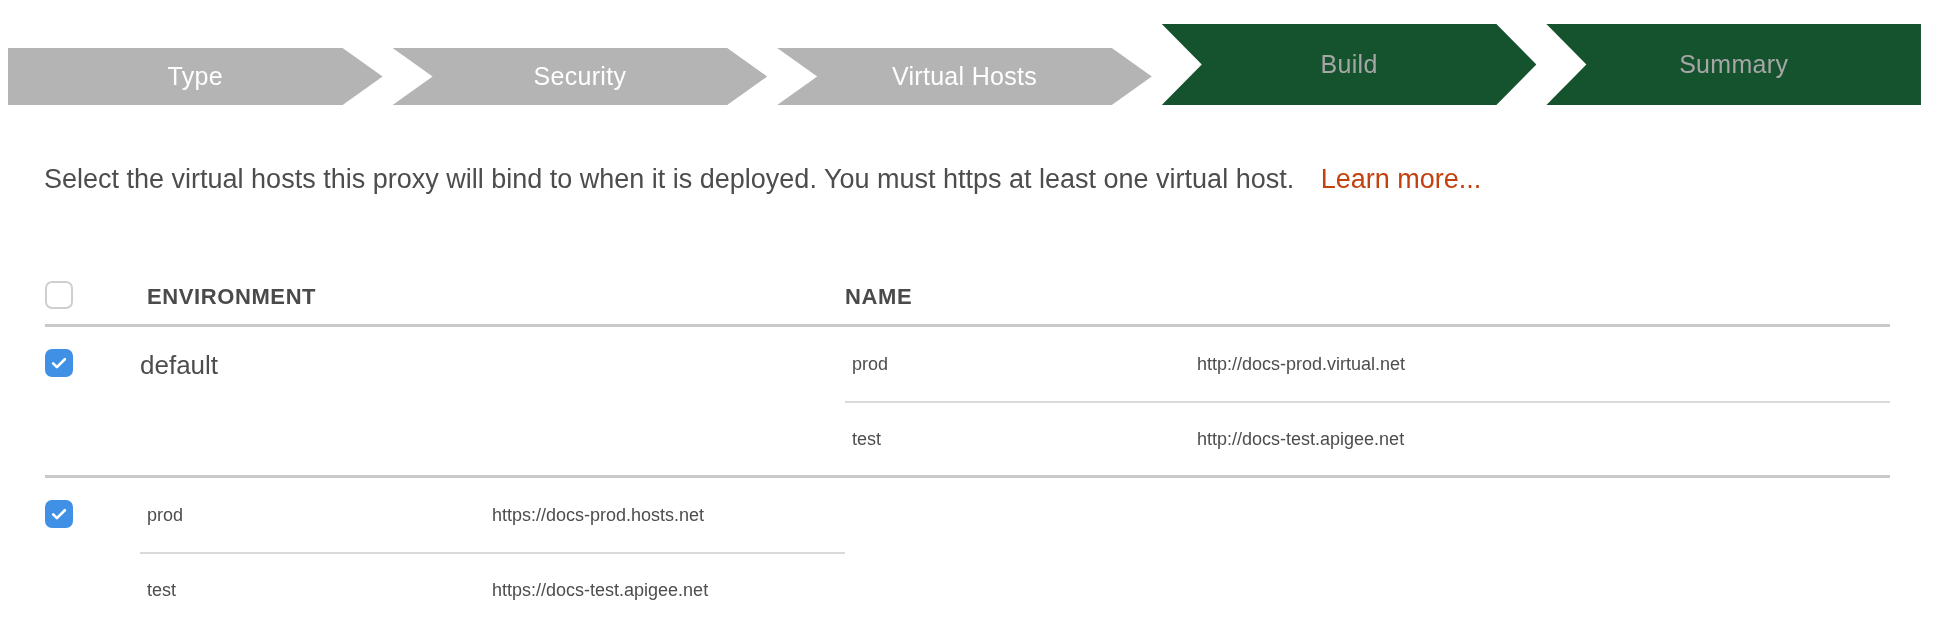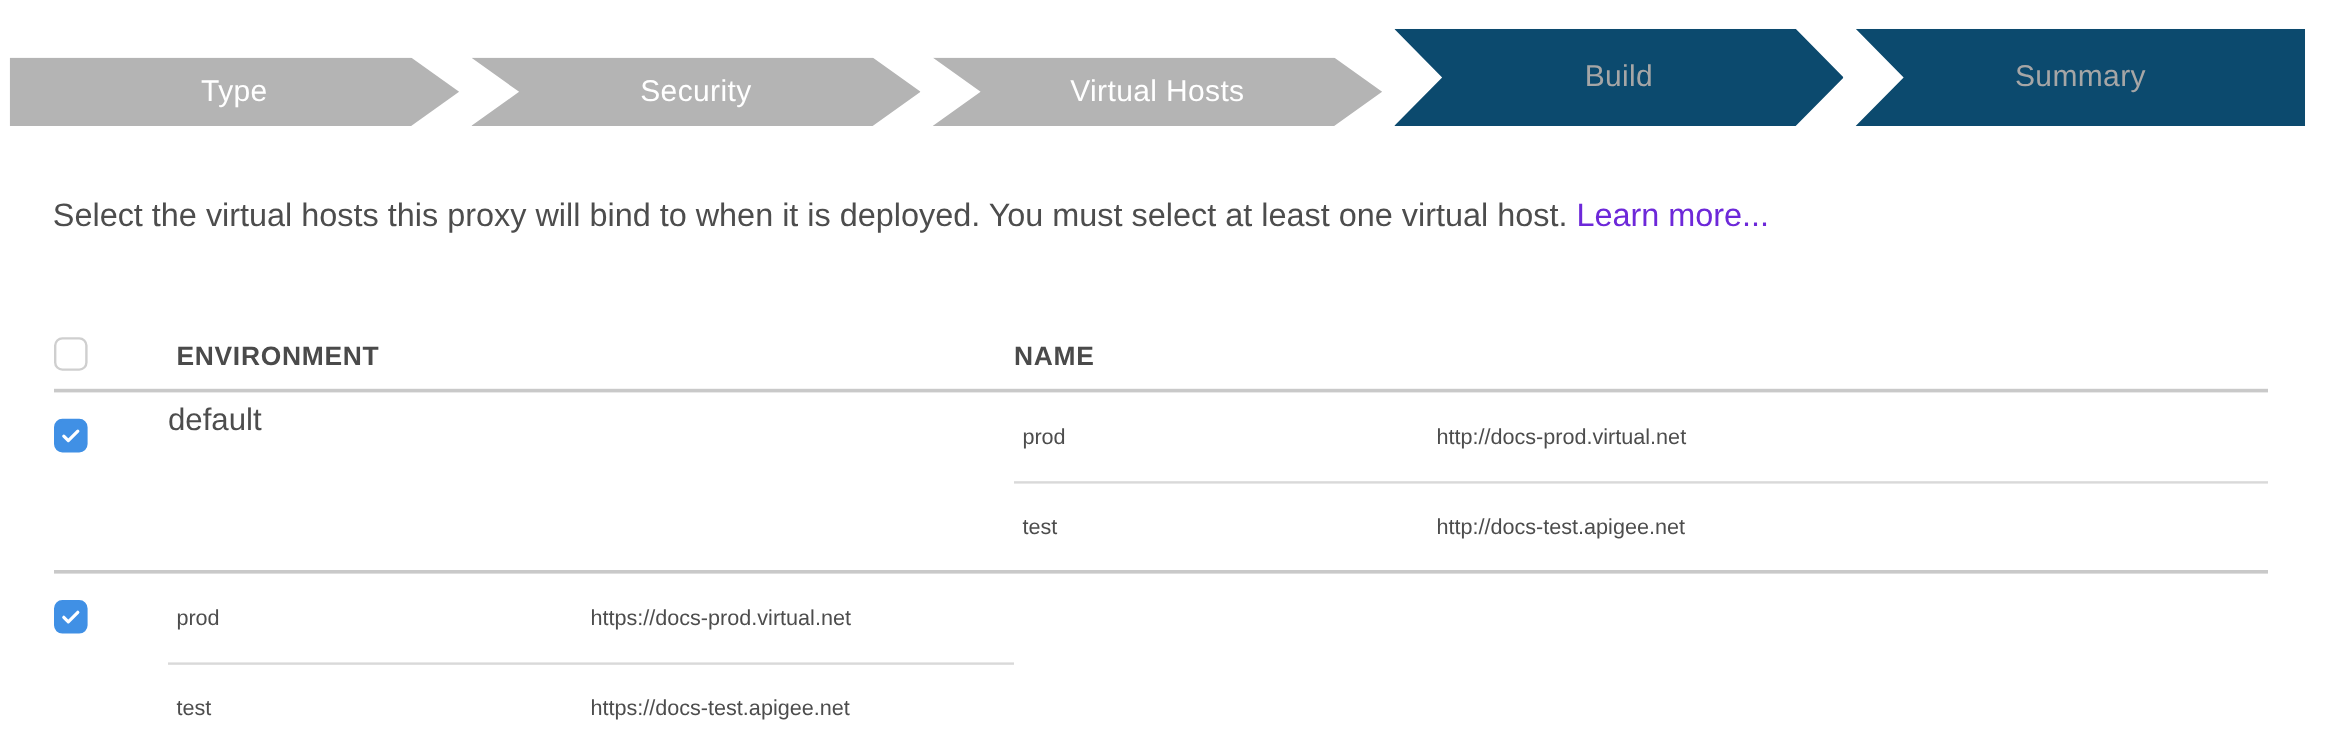--- a/index.html
+++ b/index.html
@@ -24,29 +24,29 @@
     cursor: pointer; user-select: none;
     clip-path: polygon(0 0, calc(100% - 40px) 0, 100% 50%, calc(100% - 40px) 100%, 0 100%, 40px 50%);
   }
   .step:first-child {
     clip-path: polygon(0 0, calc(100% - 40px) 0, 100% 50%, calc(100% - 40px) 100%, 0 100%);
   }
   .step:last-child {
     clip-path: polygon(0 0, 100% 0, 100% 100%, 0 100%, 40px 50%);
   }
   .step.done, .step.active { background: #b4b4b4; color: #ffffff; margin-top: 24px; }
-  .step.upcoming { background: #0c4a6e; color: #a6a6a6; }
+  .step.upcoming { background: #14532d; color: #a6a6a6; }
 
   
   .instruction {
     position: absolute; left: 44px; top: 160px;
     font-size: 27px; line-height: 38px; color: #4d4d4d;
     white-space: nowrap;
   }
-  .learn-more { color: #6d28d9; text-decoration: none; cursor: pointer; }
+  .learn-more { color: #c2410c; text-decoration: none; cursor: pointer; margin-left: 19px; }
 
   
   .vh-table { position: absolute; left: 45px; top: 270px; width: 1845px; }
 
   .thead {
     display: grid;
     grid-template-columns: 95px 705px 345px 700px;
     align-items: center;
     height: 57px;
     border-bottom: 3px solid #c9c9c9;
@@ -58,21 +58,21 @@
   .col-env-pad { padding-left: 7px; }
 
   .group {
     display: grid;
     grid-template-columns: 95px 705px 1045px;
     border-bottom: 3px solid #c9c9c9;
   }
   .group:last-child { border-bottom: none; }
 
   .cell-check { padding-top: 22px; }
-  .cell-name  { padding-top: 7px; font-size: 26px; color: #4d4d4d; }
+  .cell-name  { padding-top: 23px; font-size: 26px; color: #4d4d4d; }
 
   .subrow {
     display: grid;
     grid-template-columns: 345px 700px;
     align-items: center;
     height: 74px;
     font-size: 18px; color: #4d4d4d;
   }
   .subrow + .subrow { border-top: 2px solid #d9d9d9; }
 
@@ -104,21 +104,21 @@
   </div>
     <div class="step upcoming">
     <span class="step-label">Build</span>
   </div>
     <div class="step upcoming">
     <span class="step-label">Summary</span>
   </div>
   </div>
 
 <div class="instruction">
-  <span>Select the virtual hosts this proxy will bind to when it is deployed. You must select at least one virtual host. </span><a href="#" class="learn-more">Learn more...</a>
+  <span>Select the virtual hosts this proxy will bind to when it is deployed. You must https at least one virtual host. </span><a href="#" class="learn-more">Learn more...</a>
 </div>
 
 <div class="vh-table">
   <div class="thead">
     <div class="cell-check-h">
       <span class="checkbox" id="select-all">
         
       </span>
     </div>
     <div class="th col-env-pad">ENVIRONMENT</div>
@@ -149,21 +149,21 @@
     <div class="cell-check">
       <span class="checkbox checked">
         <svg viewBox="0 0 24 24">
           <path d="M5 12.5l4.5 4.5L19 7.5" stroke="#ffffff" stroke-width="3.2" fill="none" stroke-linecap="round" stroke-linejoin="round"></path>
         </svg>
       </span>
     </div>
     <div class="bindings">
           <div class="subrow">
     <div class="col-env-pad">prod</div>
-    <div class="col-env-pad">https://docs-prod.virtual.net</div>
+    <div class="col-env-pad">https://docs-prod.hosts.net</div>
   </div>
           <div class="subrow">
     <div class="col-env-pad">test</div>
     <div class="col-env-pad">https://docs-test.apigee.net</div>
   </div>
         </div>
   </div>
     </div>
 </div>
 

